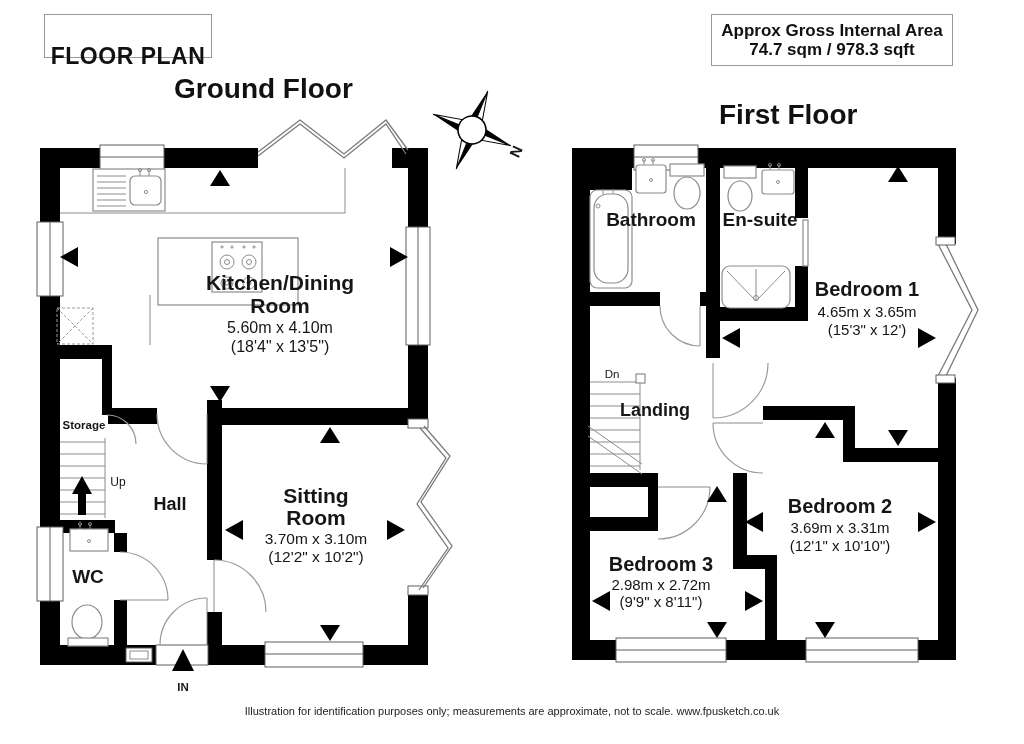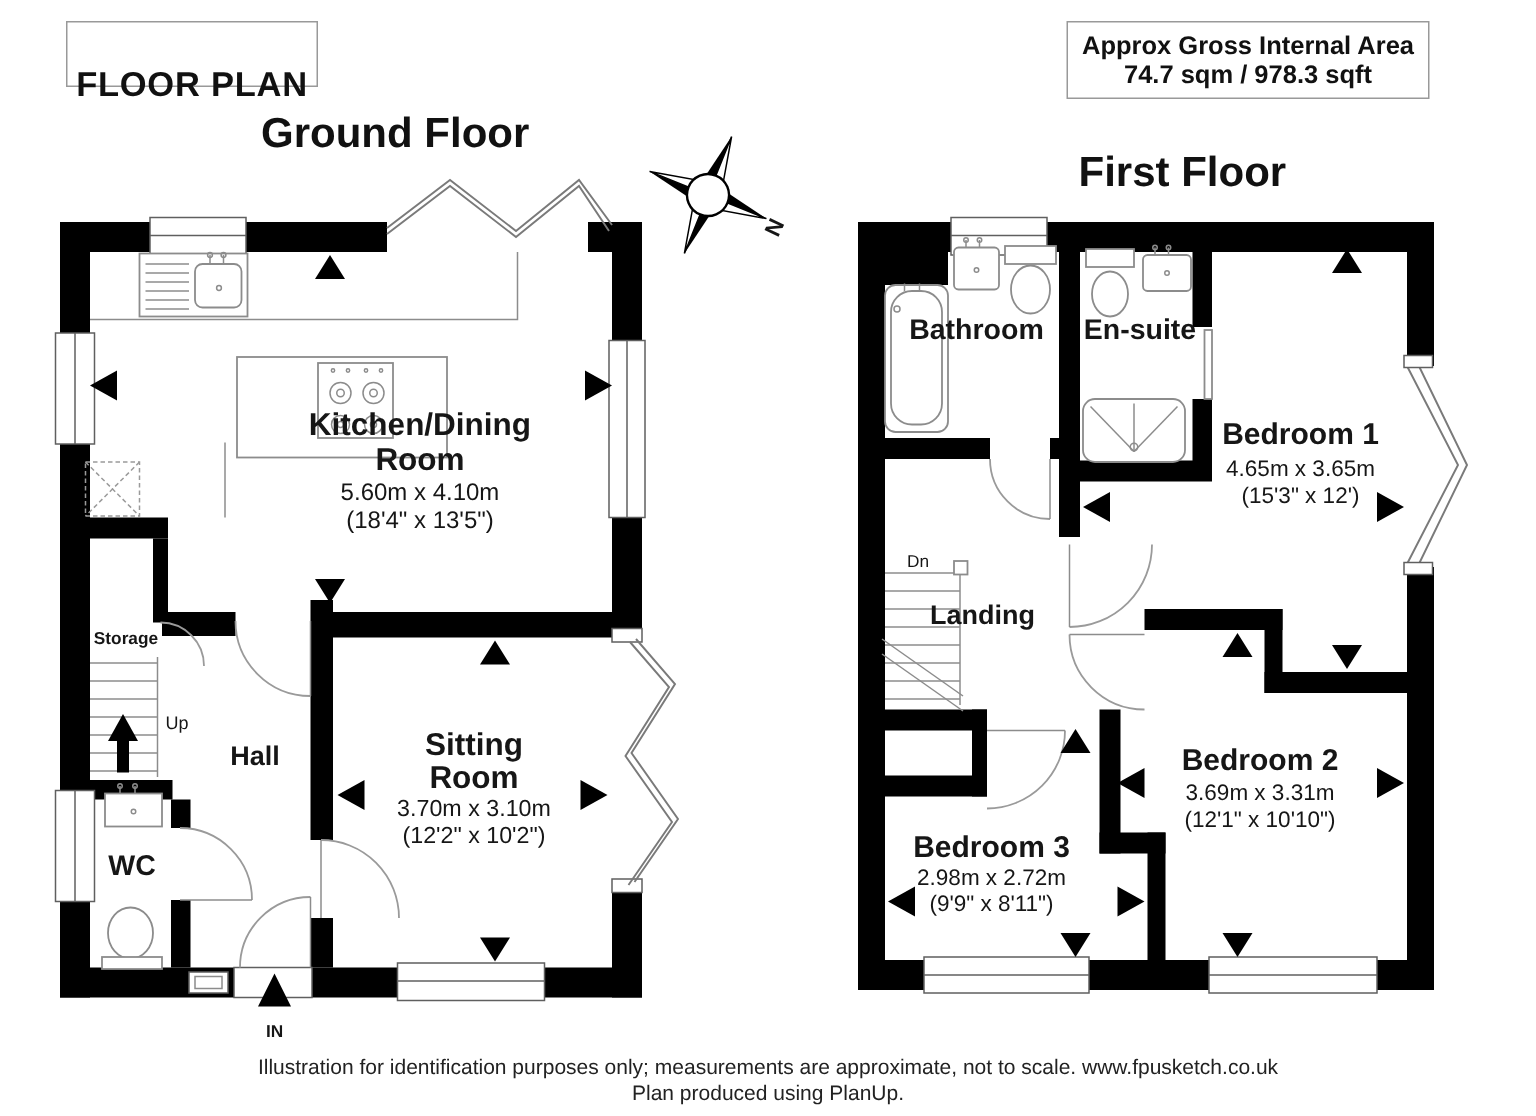--- a/index.html
+++ b/index.html
@@ -19,21 +19,21 @@
   .fix{fill:#fff;stroke:#8c8c8c;stroke-width:1.2;}
   .fixl{stroke:#8c8c8c;stroke-width:1;fill:none;}
   .arc{fill:none;stroke:#9a9a9a;stroke-width:1.2;}
   .win{fill:#fff;stroke:#5f5f5f;stroke-width:1;}
   .winl{stroke:#5f5f5f;stroke-width:1;}
   .zig{fill:none;stroke:#7a7a7a;stroke-width:1.3;}
   .arrow{fill:#000;}
   .lbl{font-family:"Liberation Sans",sans-serif;fill:#161616;text-anchor:middle;}
   .room{font-weight:bold;}
   .footer{position:absolute;left:0;top:703px;width:100%;text-align:center;
-          font-size:14px;line-height:17px;color:#222;}
+          font-size:11px;line-height:17px;color:#222;}
 </style>
 </head>
 <body>
 
 <div class="canvas">
 
   <div class="title-box">
     <span>FLOOR PLAN</span>
   </div>
 
@@ -359,15 +359,14 @@
           <polygon points="-42,0 -8,-7 -8,0" fill="#fff" stroke="#000" stroke-width="1"></polygon>
           <circle cx="0" cy="0" r="14" fill="#fff" stroke="#000" stroke-width="1.6"></circle>
         </g>
       </g>
       <text x="517" y="158" font-size="15" font-weight="bold" class="lbl" transform="rotate(115 517 152)">N</text>
     </g>
   </svg>
 
   <div class="footer">
     <div>Illustration for identification purposes only; measurements are approximate, not to scale. www.fpusketch.co.uk</div>
-    <div>Plan produced using PlanUp.</div>
   </div>
 </div>
 
 </body></html>

